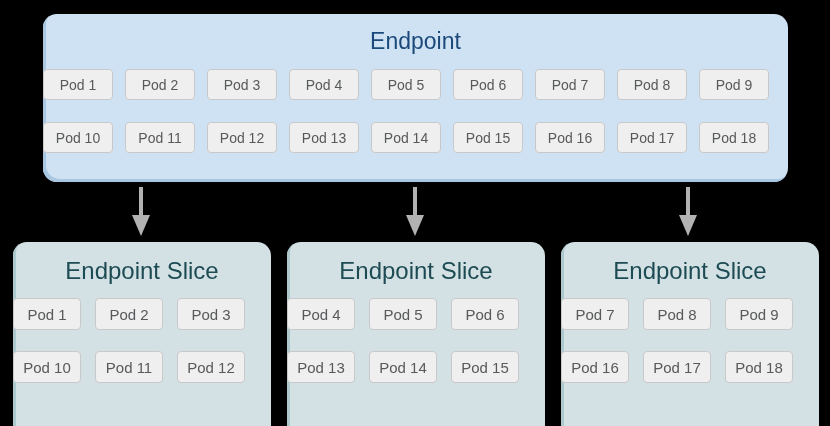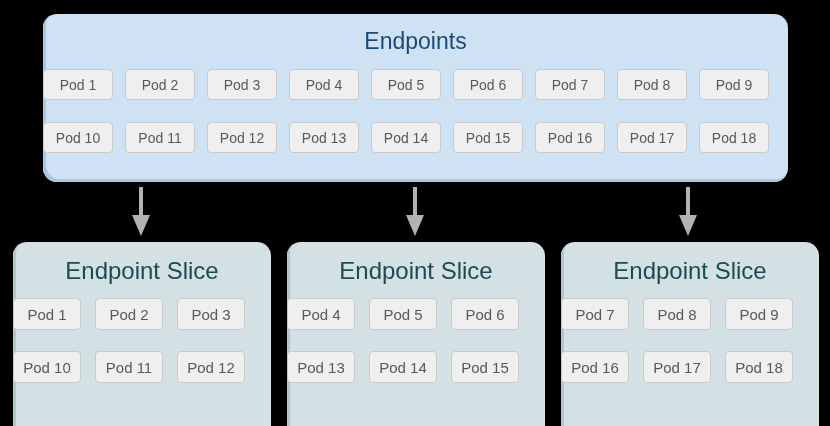--- a/index.html
+++ b/index.html
@@ -122,21 +122,21 @@
     height: 32px;
     font-size: 15px;
   }
 </style>
 </head>
 <body>
 
 <div class="canvas">
 
   <section class="endpoints-box">
-    <h1 class="endpoints-title">Endpoints</h1>
+    <h1 class="endpoints-title">Endpoint</h1>
     <div class="pod-grid">
         <div class="pod-row">
           <div class="pod">Pod 1</div>
           <div class="pod">Pod 2</div>
           <div class="pod">Pod 3</div>
           <div class="pod">Pod 4</div>
           <div class="pod">Pod 5</div>
           <div class="pod">Pod 6</div>
           <div class="pod">Pod 7</div>
           <div class="pod">Pod 8</div>

